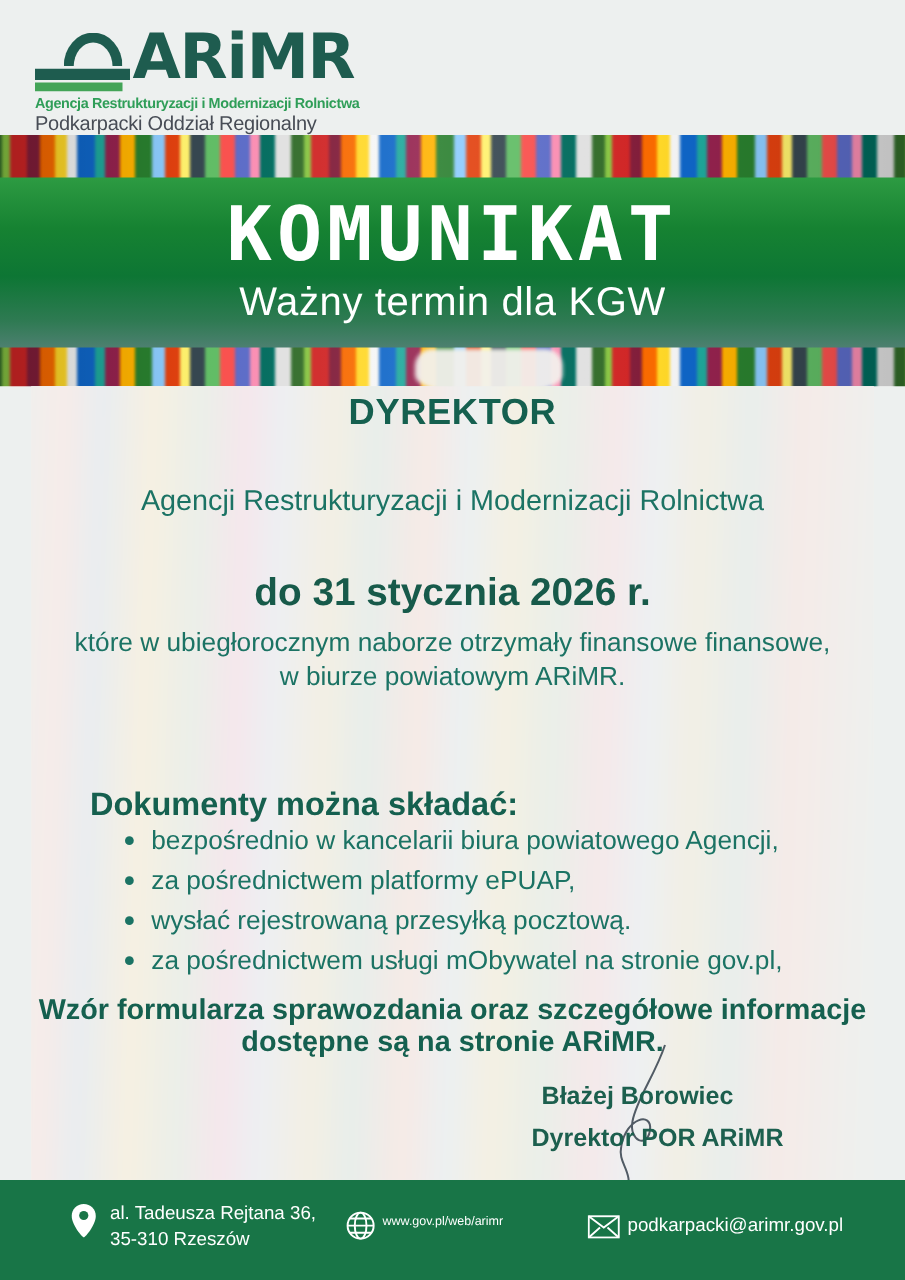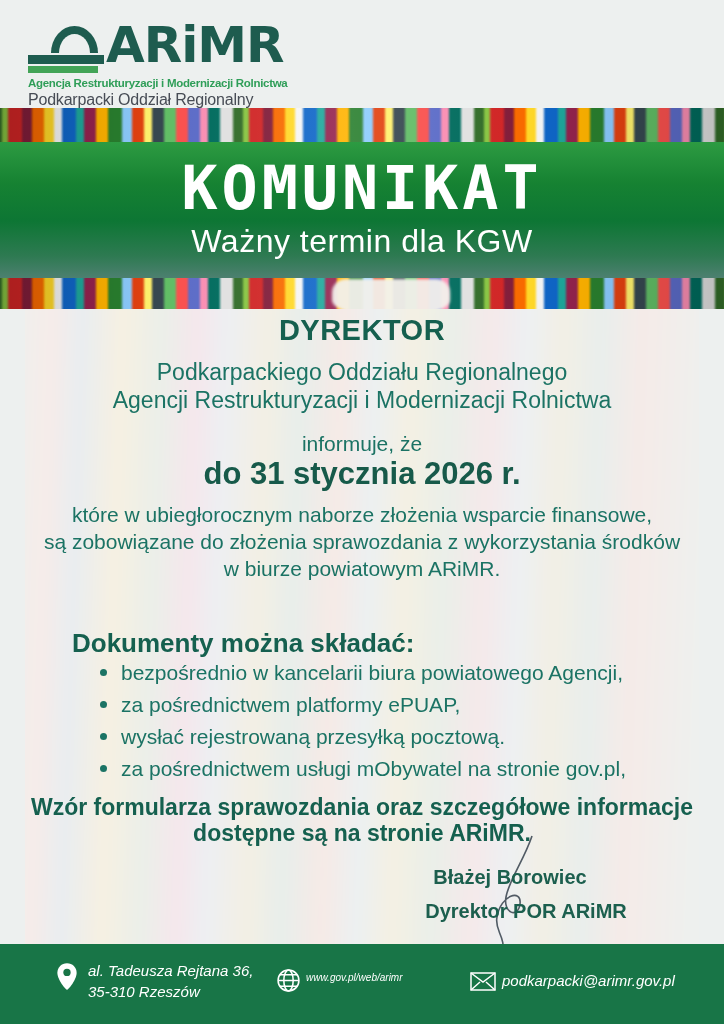--- a/index.html
+++ b/index.html
@@ -102,21 +102,21 @@
   }
   .note { top:794px; font-size:23px; font-weight:bold; color:#15604f; line-height:26px; }
   .sig-svg { position:absolute; left:468px; top:834px; }
   .signer-name  { position:absolute; left:360px; top:866px; width:300px; text-align:center;
                   font-size:20px; font-weight:bold; color:#1c5f4e; }
   .signer-title { position:absolute; left:376px; top:900px; width:300px; text-align:center;
                   font-size:20px; font-weight:bold; color:#1c5f4e; }
   
   .footer {
     position:absolute; left:0; top:944px; width:724px; height:80px;
-    background:#187547; color:#ffffff;font-style:italic;
+    background:#187547; color:#ffffff;
   }
   .footer .item { position:absolute; display:flex; align-items:center; }
   .addr-block { left:88px; top:16px; font-size:15px; line-height:21px; }
   .pin-wrap   { position:absolute; left:56px; top:18px; }
   .web-block  { left:306px; top:28px; font-size:10px; }
   .globe-wrap { position:absolute; left:276px; top:24px; }
   .mail-block { left:502px; top:28px; font-size:15px; }
   .env-wrap   { position:absolute; left:470px; top:28px; }
 </style>
 </head>
@@ -142,28 +142,25 @@
       <div class="band-sub">Ważny termin dla KGW</div>
     </div>
   </div>
 
   <div class="body-faded">
     <div class="streaks"></div>
 
   </div>
 
   <div class="centered h-director">DYREKTOR</div>
-  <div class="centered dir-line1">Podkarpackiego Oddziału Regionalnego</div>
   <div class="centered dir-line2">Agencji Restrukturyzacji i Modernizacji Rolnictwa</div>
-  <div class="centered informs">informuje, że</div>
   <div class="centered deadline">do 31 stycznia 2026 r.</div>
 
   <div class="centered para">
-    <div>które w ubiegłorocznym naborze złożenia wsparcie finansowe,</div>
-    <div>są zobowiązane do złożenia sprawozdania z wykorzystania środków</div>
+    <div>które w ubiegłorocznym naborze otrzymały finansowe finansowe,</div>
     <div>w biurze powiatowym ARiMR.</div>
   </div>
 
   <div class="docs-heading">Dokumenty można składać:</div>
   <ul class="bullets">
     <li>bezpośrednio w kancelarii biura powiatowego Agencji,</li>
     <li>za pośrednictwem platformy ePUAP,</li>
     <li>wysłać rejestrowaną przesyłką pocztową.</li>
     <li>za pośrednictwem usługi mObywatel na stronie gov.pl,</li>
   </ul>

